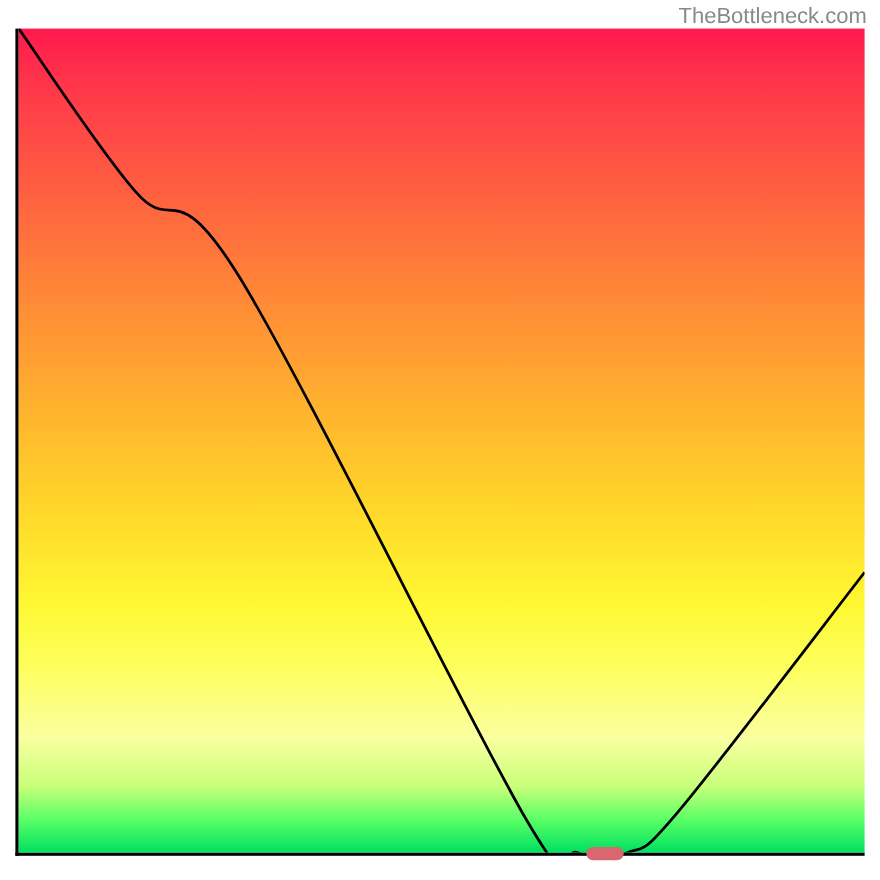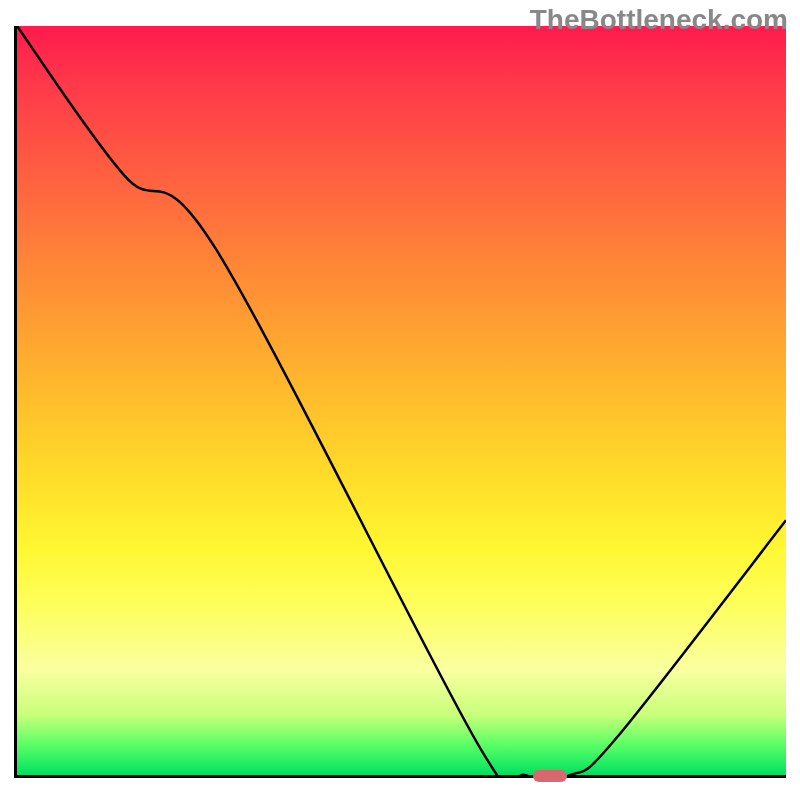--- a/index.html
+++ b/index.html
@@ -8,22 +8,22 @@
     height: 800px;
     background: #ffffff;
     position: relative;
     font-family: Arial, sans-serif;
     overflow: hidden;
   }
   .watermark {
     position: absolute;
     top: 4px;
     right: 12px;
-    font-size: 28px;
-    font-weight: bold;
+    font-size: 20px;
+    font-weight: normal;
     color: #888888;
     z-index: 10;
   }
   .plot-area {
     position: absolute;
     left: 14px;
     top: 26px;
     width: 772px;
     height: 752px;
     border-left: 3px solid #000;

